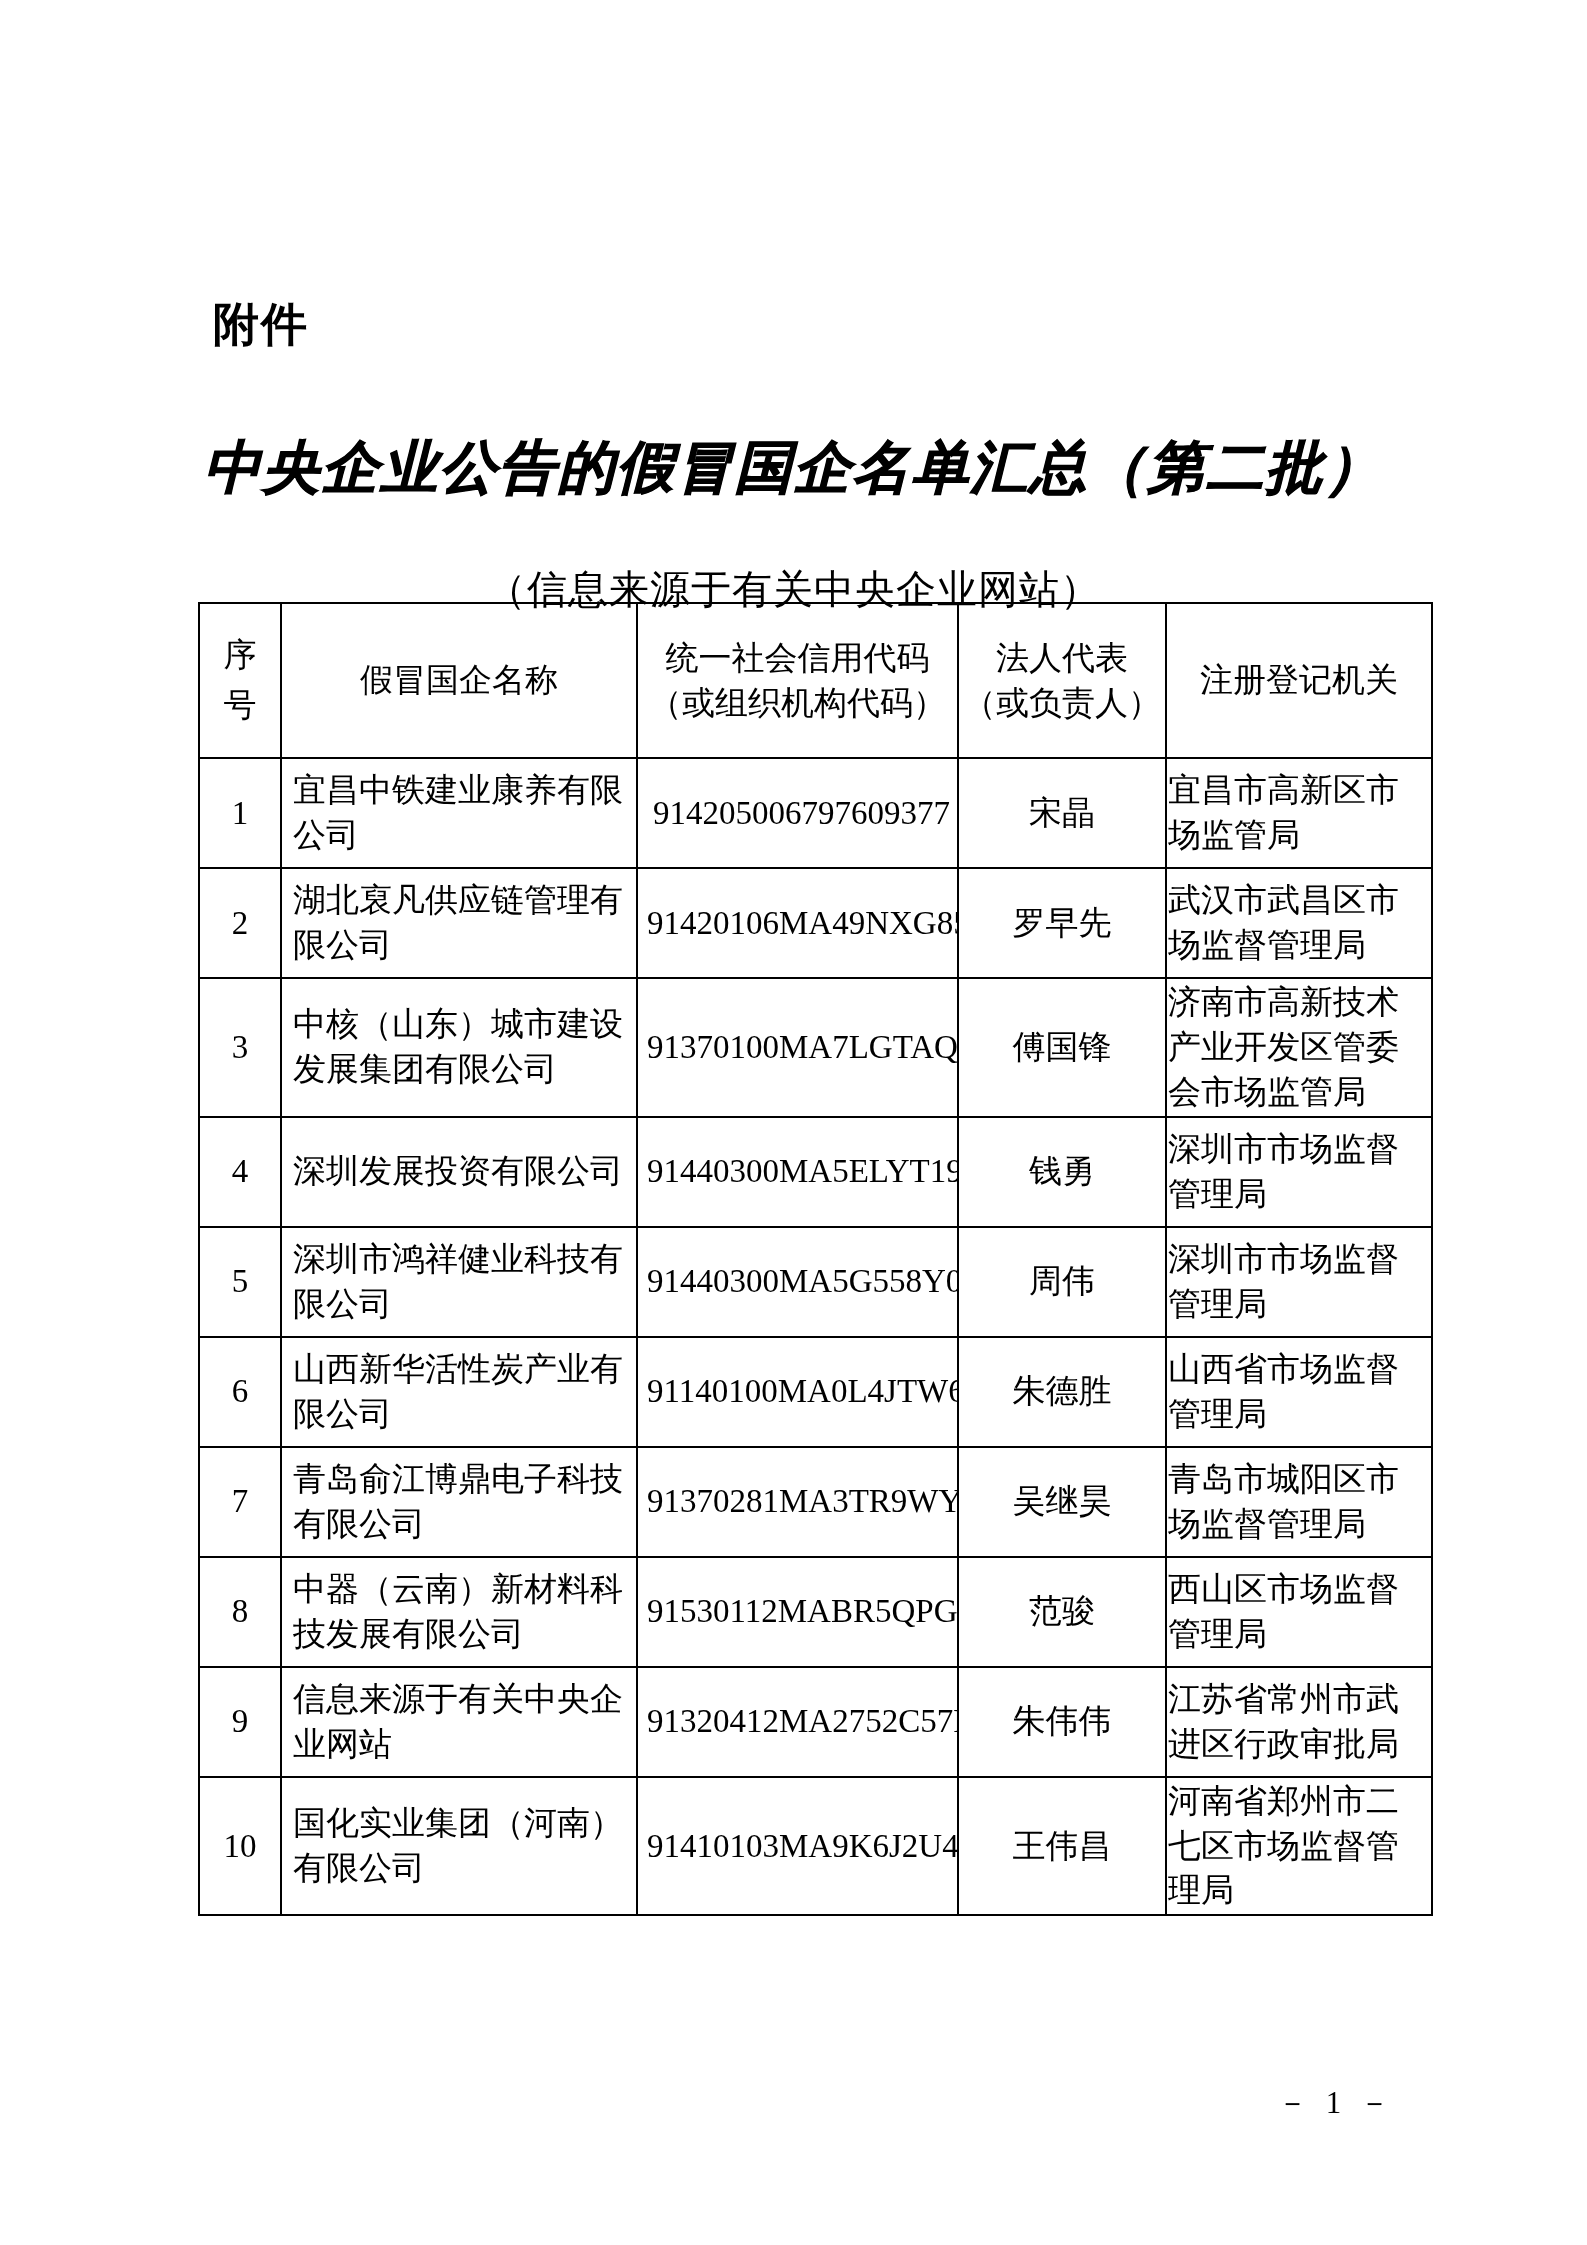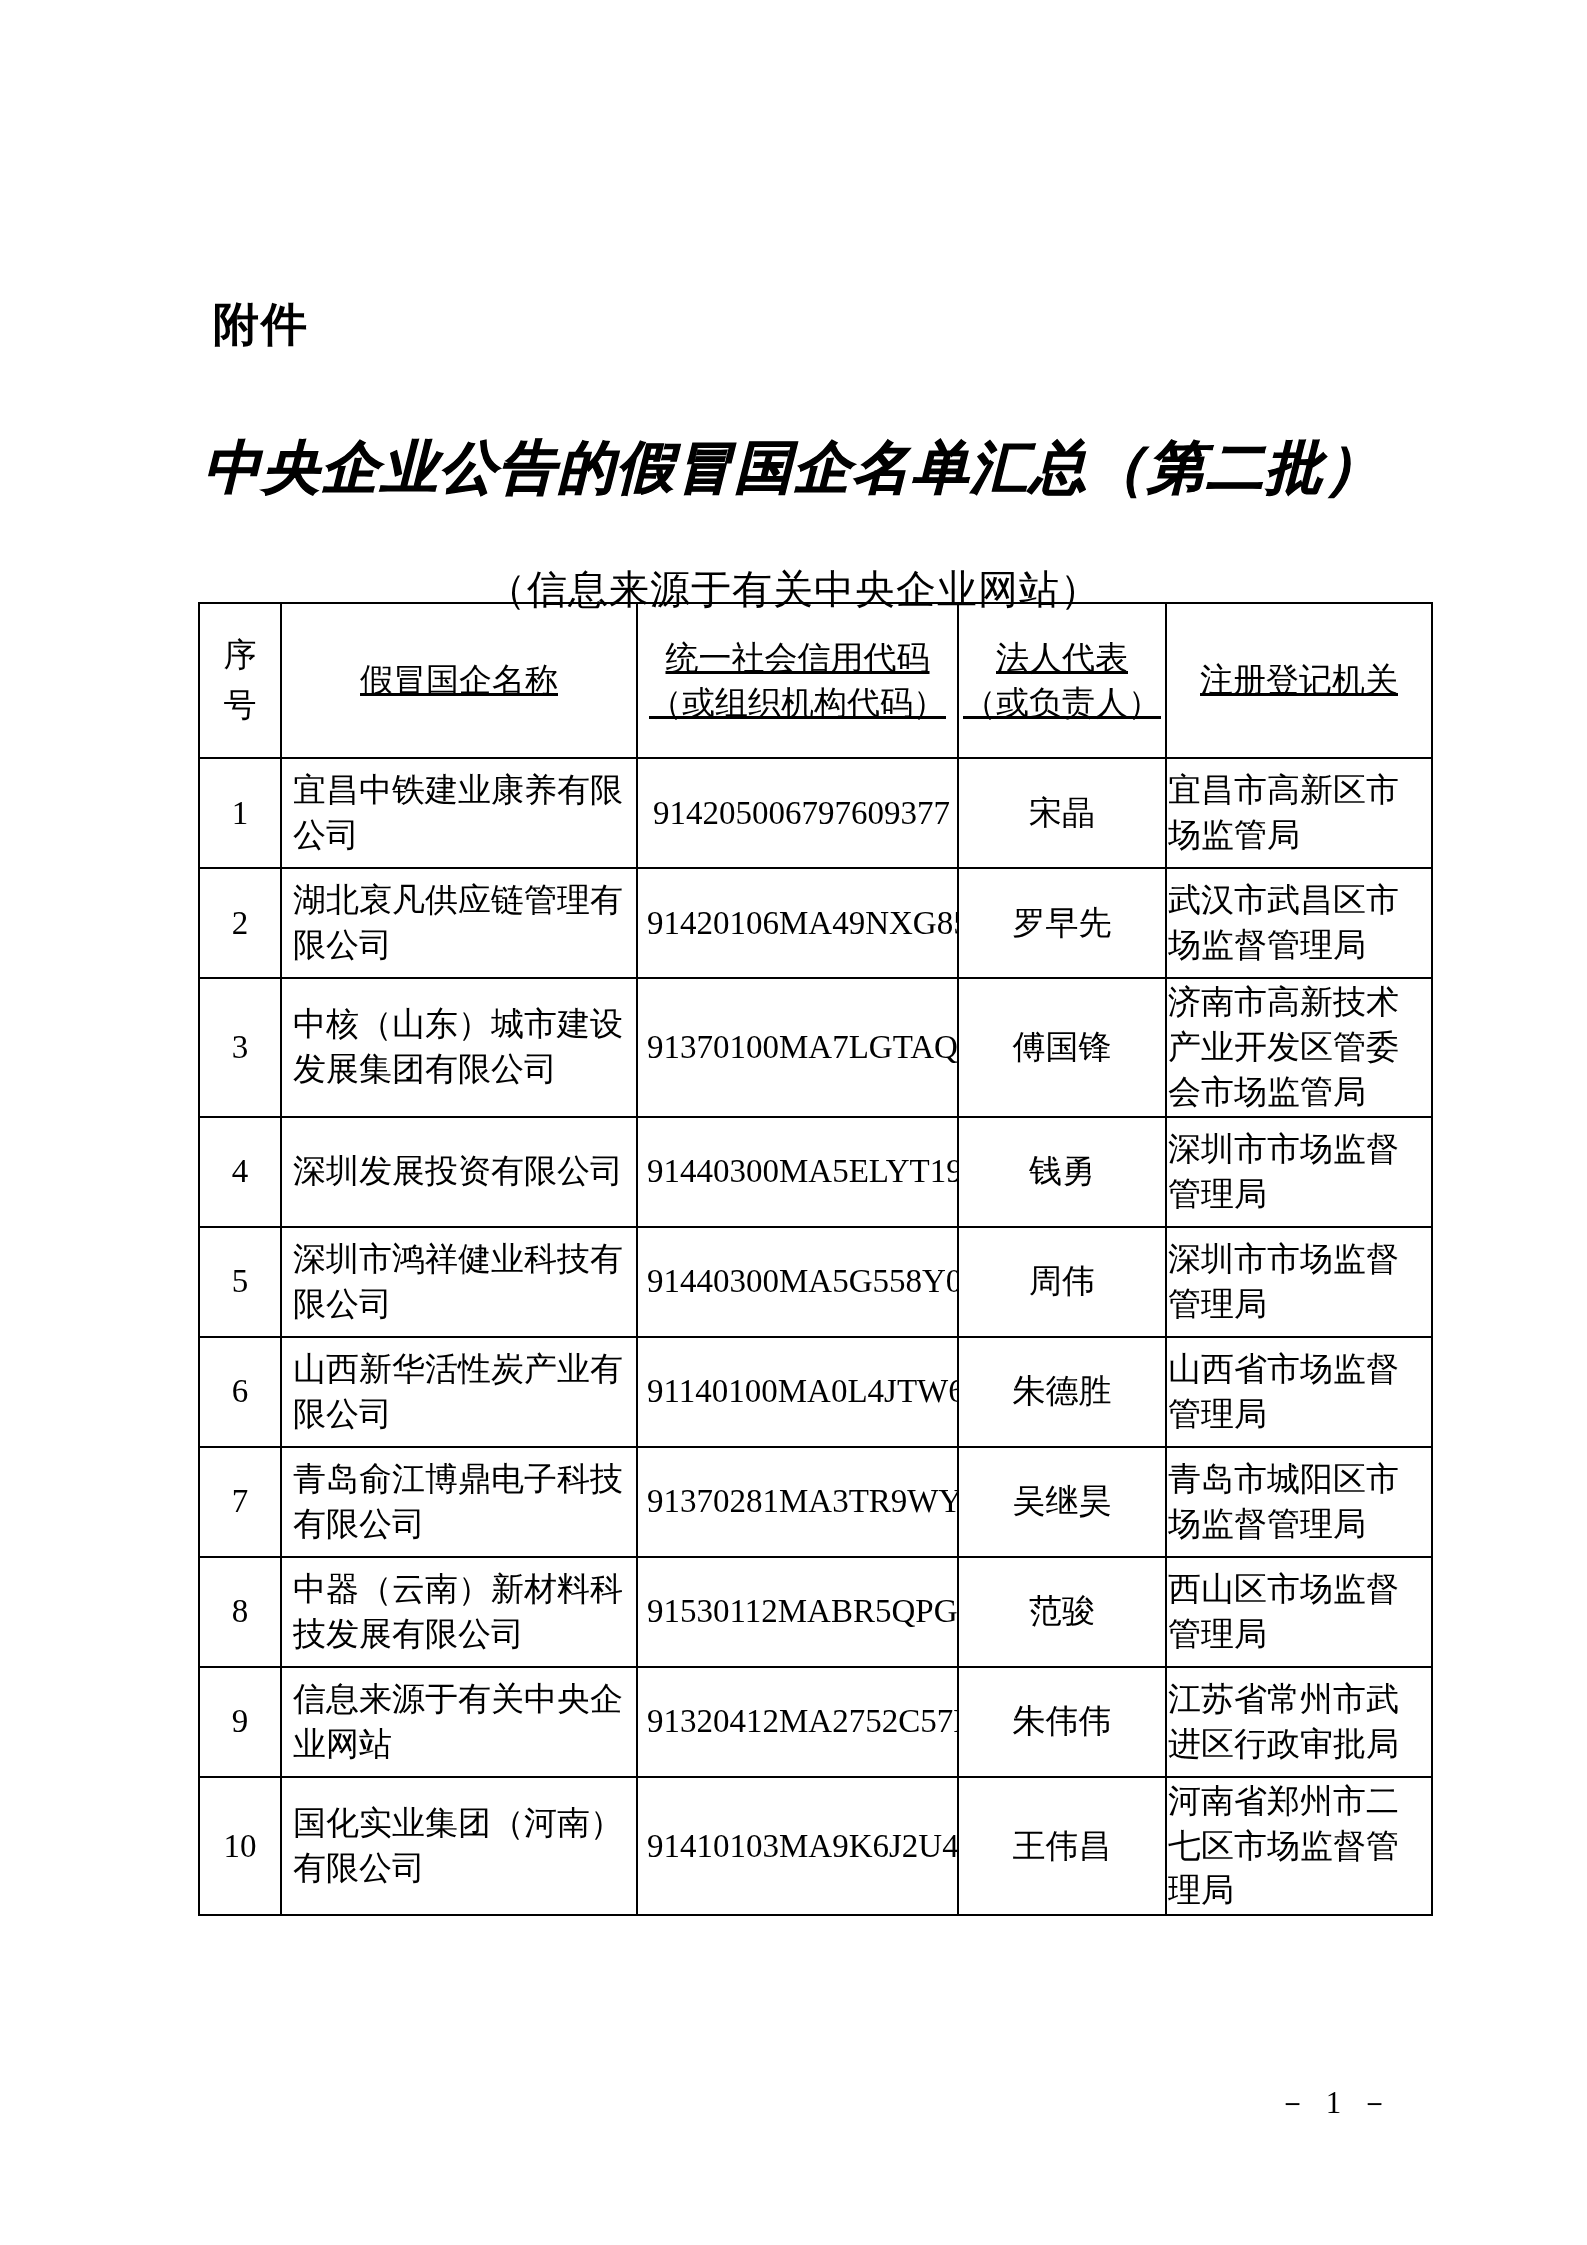--- a/index.html
+++ b/index.html
@@ -64,21 +64,21 @@
     font-weight: normal;
     vertical-align: middle;
     overflow: hidden;
   }
   col.c-index   { width: 82px; }
   col.c-name    { width: 356px; }
   col.c-code    { width: 321px; }
   col.c-legal   { width: 208px; }
   col.c-auth    { width: 266px; }
 
-  tr.header-row { height: 155px; text-decoration: underline; }
+  tr.header-row { height: 155px; }
   tbody tr      { height: 110px; }
 
   th { text-align: center; }
   .hdr-index-label {
     display: inline-block;
     width: 1.1em;           
     line-height: 1.5;
   }
   .hdr-two-line span { display: block; text-align: center; }
 

